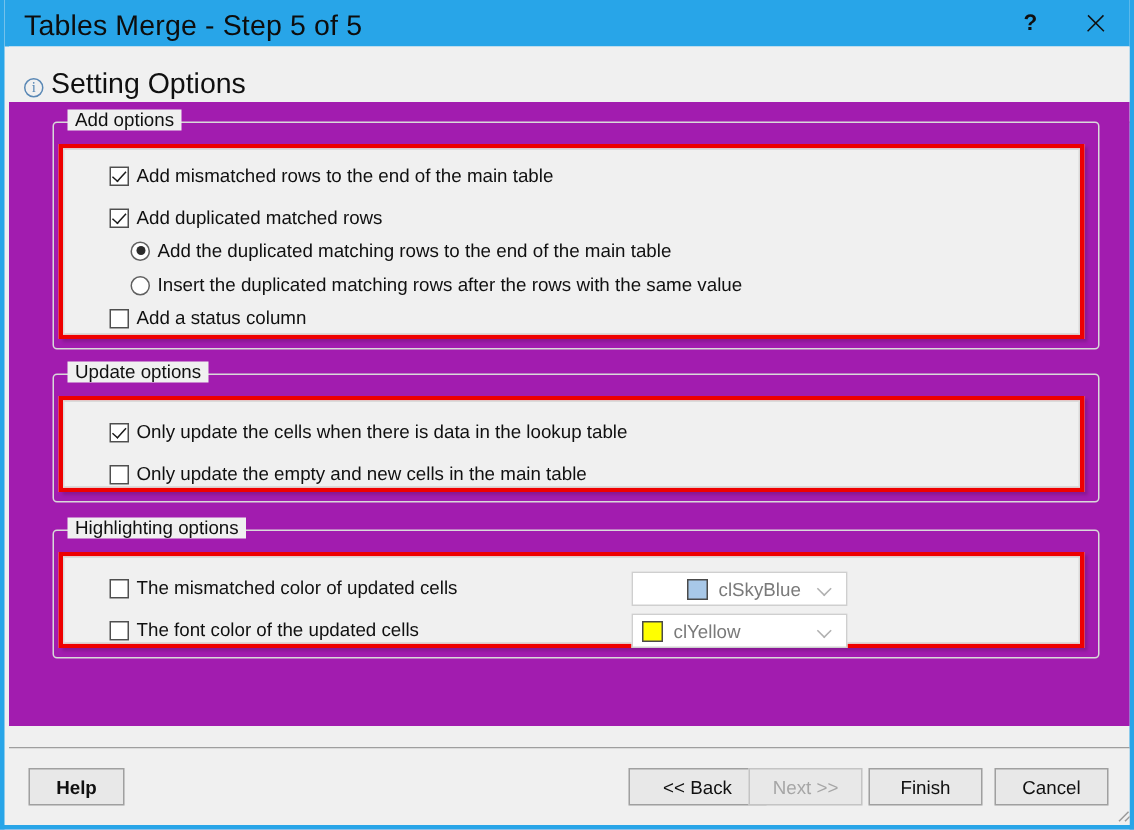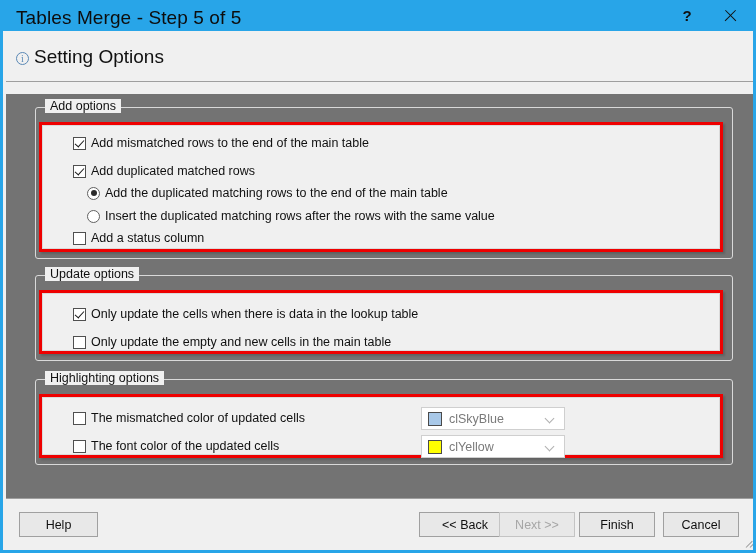--- a/index.html
+++ b/index.html
@@ -110,24 +110,24 @@
     left: 31px;
     top: 46px;
     font-size: 19px;
     color: #101010;
     white-space: nowrap;
   }
 
   
   .body-area {
     position: absolute;
-    left: 3px; top: 94px;
+    left: 3px; top: 68px;
     width: 750px;
     height: 416px;
-    background: #737373;
+    background: #a21caf;
   }
 
   
   .groupbox {
     position: absolute;
     box-sizing: border-box;
     border: 1px solid #d9d9d9;
     border-radius: 3px;
   }
   .group-label {
@@ -383,37 +383,37 @@
     <div class="opt-row" style="left:67px; top:317px;">
       <span class="checkbox"></span>
       <span class="opt-label">The mismatched color of updated cells</span>
     </div>
 
     <div class="opt-row" style="left:67px; top:345px;">
       <span class="checkbox"></span>
       <span class="opt-label">The font color of the updated cells</span>
     </div>
 
-    <div class="combo" style="left:415px; top:313px;">
+    <div class="combo" style="left:415px; top:313px;padding-left:30px;">
       <span class="swatch" style="background:#a8c8e8"></span>
       <span class="combo-text">clSkyBlue</span>
       <span class="chevron"></span>
     </div>
 
     <div class="combo" style="left:415px; top:341px;">
       <span class="swatch" style="background:#ffff00"></span>
       <span class="combo-text">clYellow</span>
       <span class="chevron"></span>
     </div>
 
   </div>
 
   <div class="footer-sep"></div>
   <div class="footer">
-    <div class="btn" style="left:13px; top:13px; width:79px;">Help</div>
+    <div class="btn" style="left:13px; top:13px; width:64px;font-weight:bold;">Help</div>
     <div class="btn" style="left:413px; top:13px; width:92px;">&lt;&lt; Back</div>
     <div class="btn disabled" style="left:493px; top:13px; width:76px;">Next &gt;&gt;</div>
     <div class="btn" style="left:573px; top:13px; width:76px;">Finish</div>
     <div class="btn" style="left:657px; top:13px; width:76px;">Cancel</div>
     <div class="grip">
       <span style="left:4px; top:11px; width:9px; transform:rotate(-45deg);"></span>
       <span style="left:8px; top:11px; width:5px; transform:rotate(-45deg);"></span>
     </div>
   </div>
 

